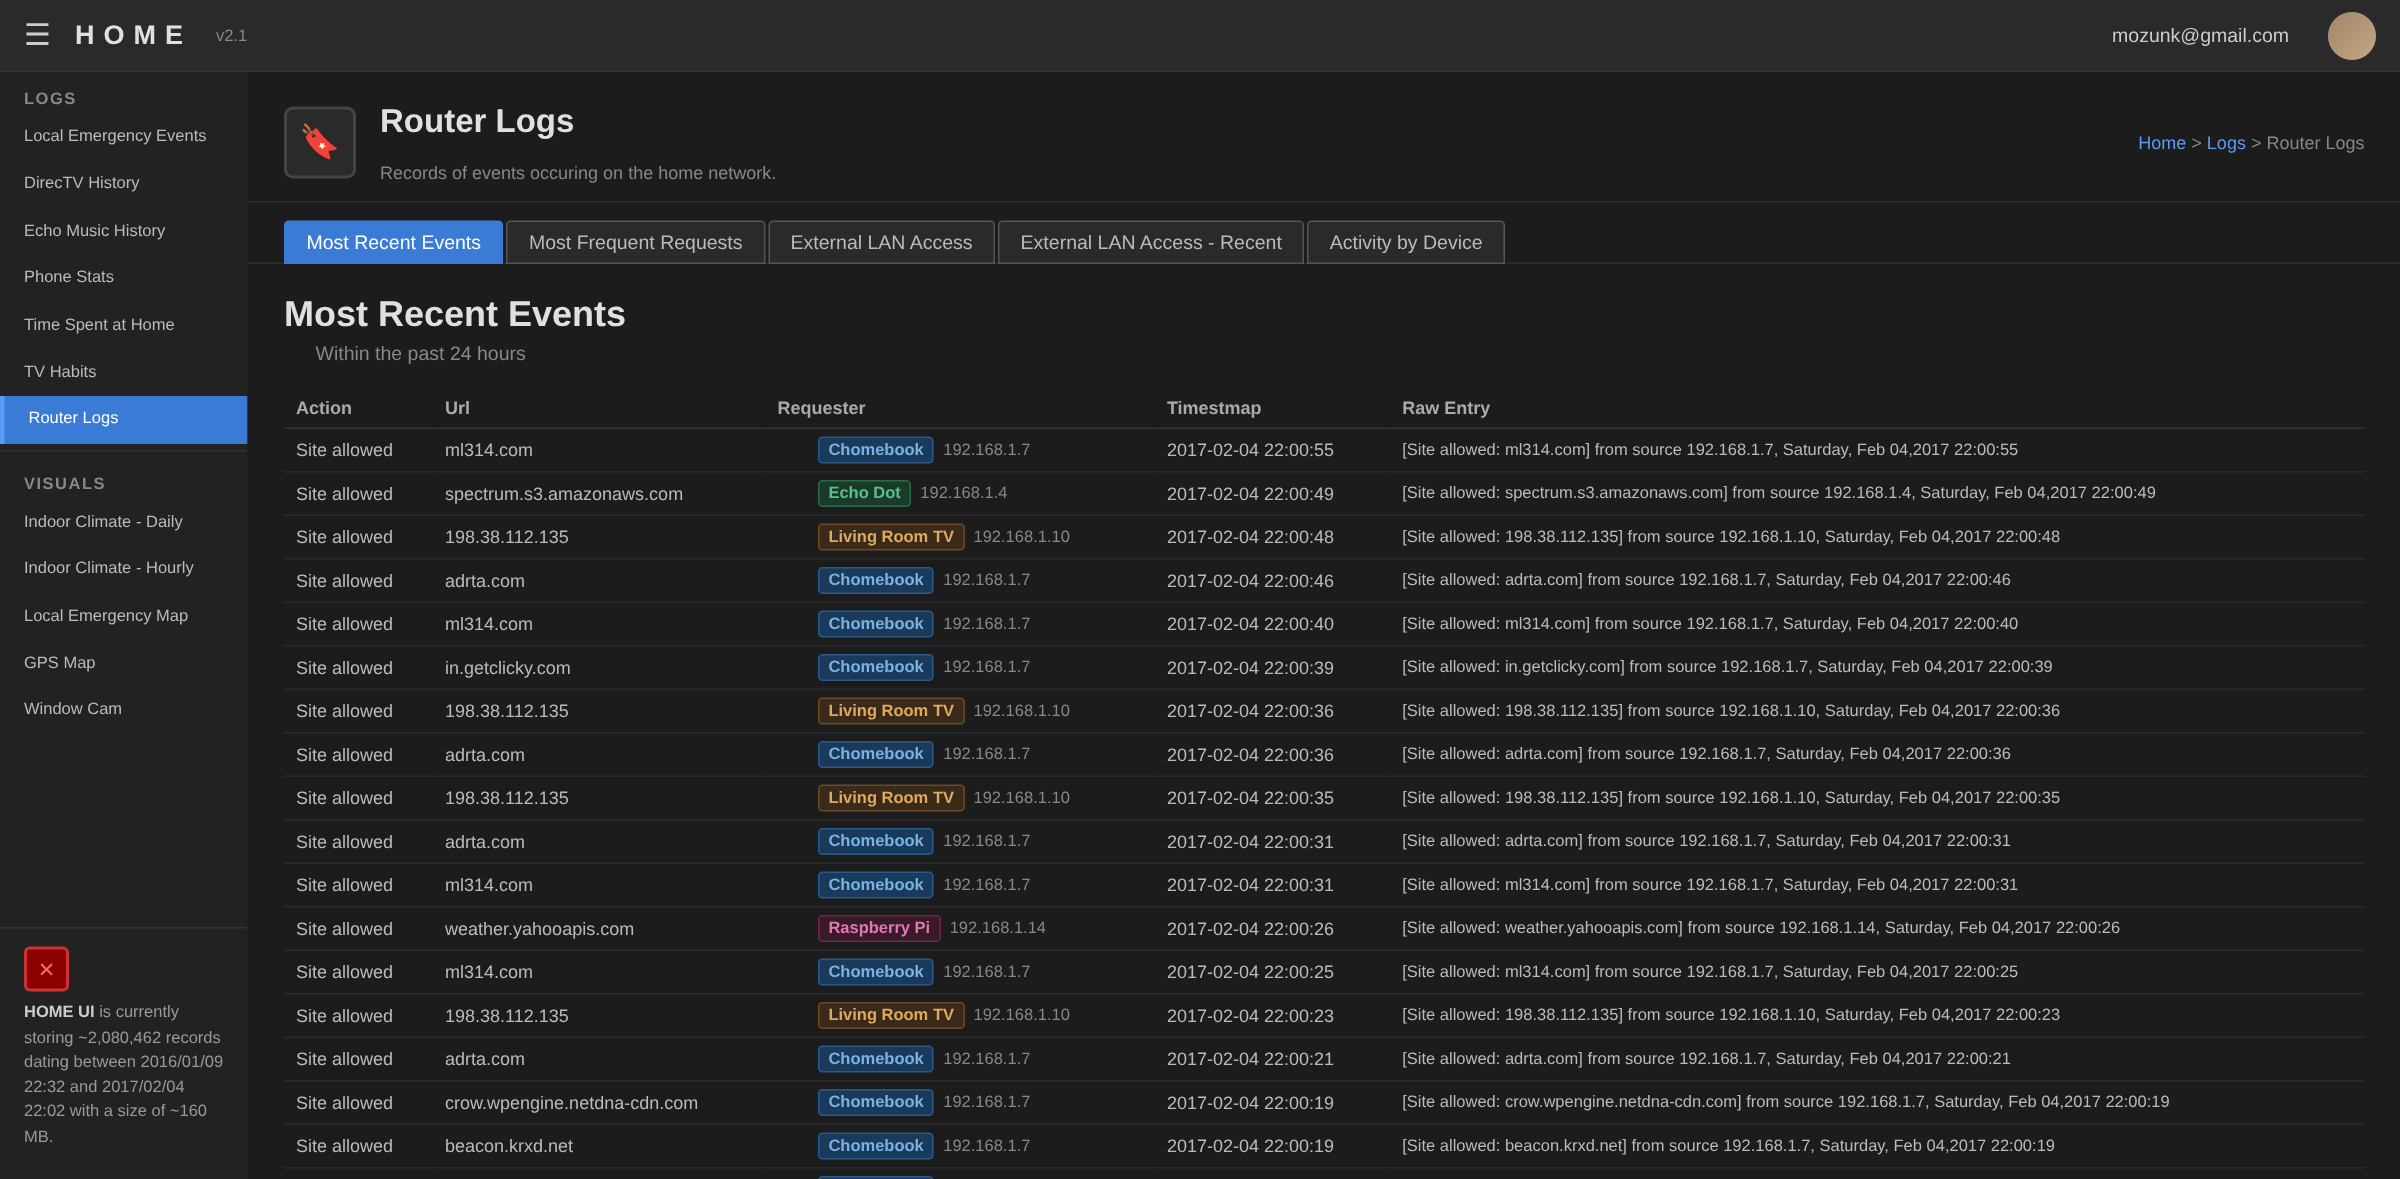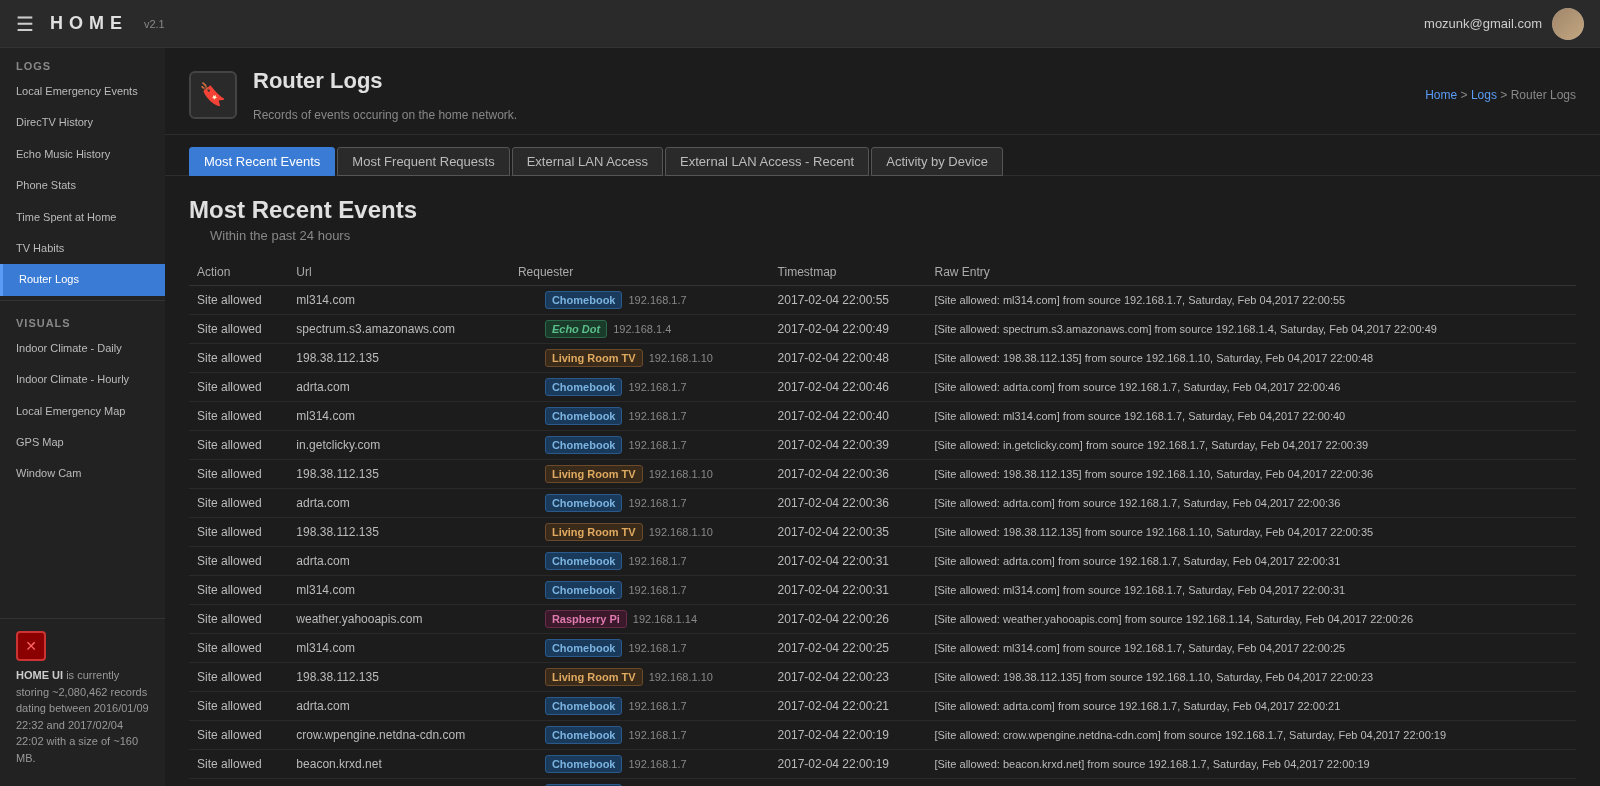--- a/index.html
+++ b/index.html
@@ -13,21 +13,21 @@
       align-items: center;
       justify-content: space-between;
       padding: 0 16px;
       flex-shrink: 0;
       border-bottom: 1px solid #333;
     }
     .topbar-left { display: flex; align-items: center; gap: 16px; }
     .logo { color: #e0e0e0; font-weight: bold; font-size: 18px; letter-spacing: 6px; }
     .version { color: #888; font-size: 11px; }
     .hamburger { color: #ccc; font-size: 20px; cursor: pointer; }
-    .topbar-right { display: flex; align-items: center; gap: 10px; }
+    .topbar-right { display: flex; align-items: center; gap: 26px; }
     .user-email { color: #ccc; font-size: 13px; }
     .avatar { width: 32px; height: 32px; border-radius: 50%; background: #888; overflow: hidden; display: flex; align-items: center; justify-content: center; }
     .avatar-img { width: 32px; height: 32px; border-radius: 50%; background: linear-gradient(135deg, #a0856a, #c4a882); }
 
     
     .layout { display: flex; flex: 1; overflow: hidden; }
 
     
     .sidebar {
       width: 165px;
@@ -129,21 +129,21 @@
     .content-title { color: #e0e0e0; font-size: 24px; font-weight: bold; margin-bottom: 4px; }
     .content-subtitle { color: #888; font-size: 13px; margin-bottom: 16px; margin-left: 21px; }
 
     
     .data-table { width: 100%; border-collapse: collapse; font-size: 12px; }
     .data-table thead th {
       color: #aaa;
       text-align: left;
       padding: 6px 8px;
       border-bottom: 1px solid #333;
-      font-weight: normal;
+      font-weight: bold;
       font-size: 12px;
     }
     .data-table tbody td {
       padding: 5px 8px;
       color: #bbb;
       border-bottom: 1px solid #2a2a2a;
       white-space: nowrap;
       overflow: hidden;
       text-overflow: ellipsis;
     }
@@ -156,21 +156,21 @@
     .badge {
       display: inline-block;
       padding: 2px 6px;
       border-radius: 3px;
       font-size: 11px;
       font-weight: bold;
       white-space: nowrap;
       margin-left: 27px;
     }
     .badge-chomebook { background: #1a3a5c; color: #7ab3e0; border: 1px solid #2a5a8c; }
-    .badge-echo { background: #1a3a2a; color: #5abf8a; border: 1px solid #2a6a4a; font-style: italic; }
+    .badge-echo { background: #1a3a2a; color: #5abf8a; border: 1px solid #2a6a4a; }
     .badge-livingroom { background: #3a2a1a; color: #dfaa60; border: 1px solid #6a4a2a; }
     .badge-raspberry { background: #3a1a2a; color: #df7ab0; border: 1px solid #6a2a4a; }
 
     .requester-cell { display: flex; align-items: center; gap: 6px; }
     .requester-ip { color: #888; font-size: 11px; }
 
     
     ::-webkit-scrollbar { width: 6px; height: 6px; }
     ::-webkit-scrollbar-track { background: #1a1a1a; }
     ::-webkit-scrollbar-thumb { background: #444; border-radius: 3px; }

